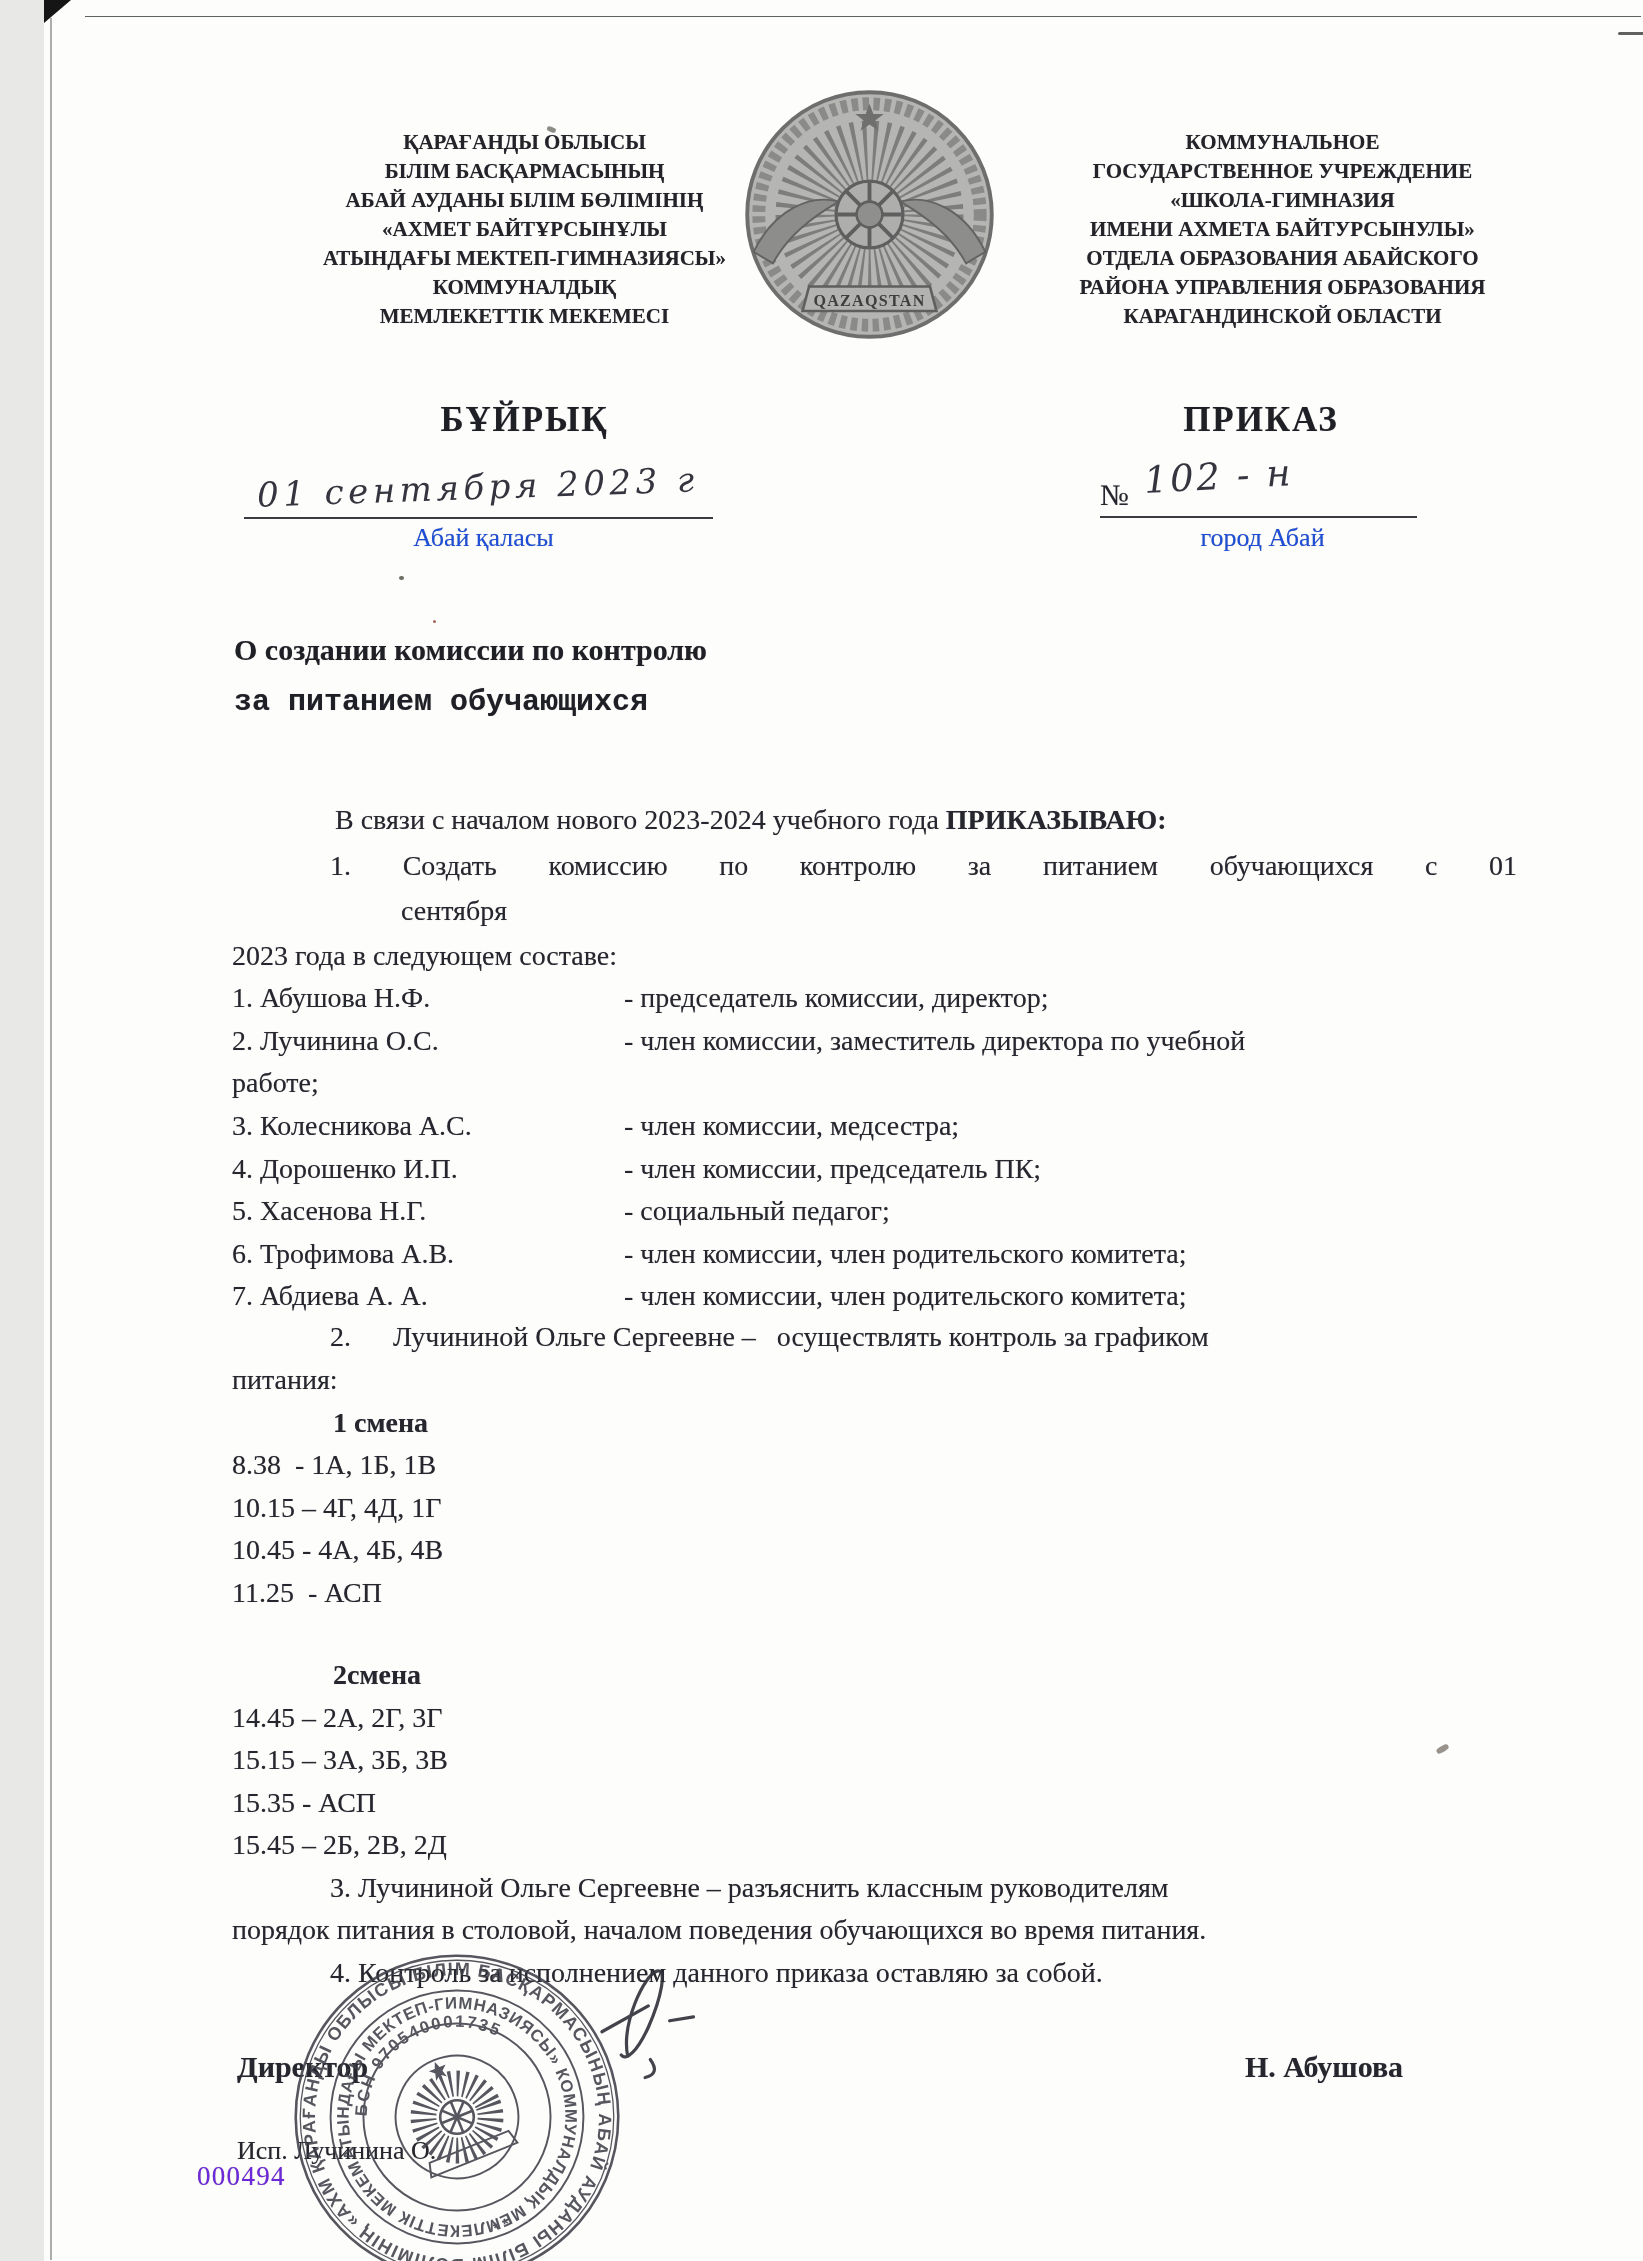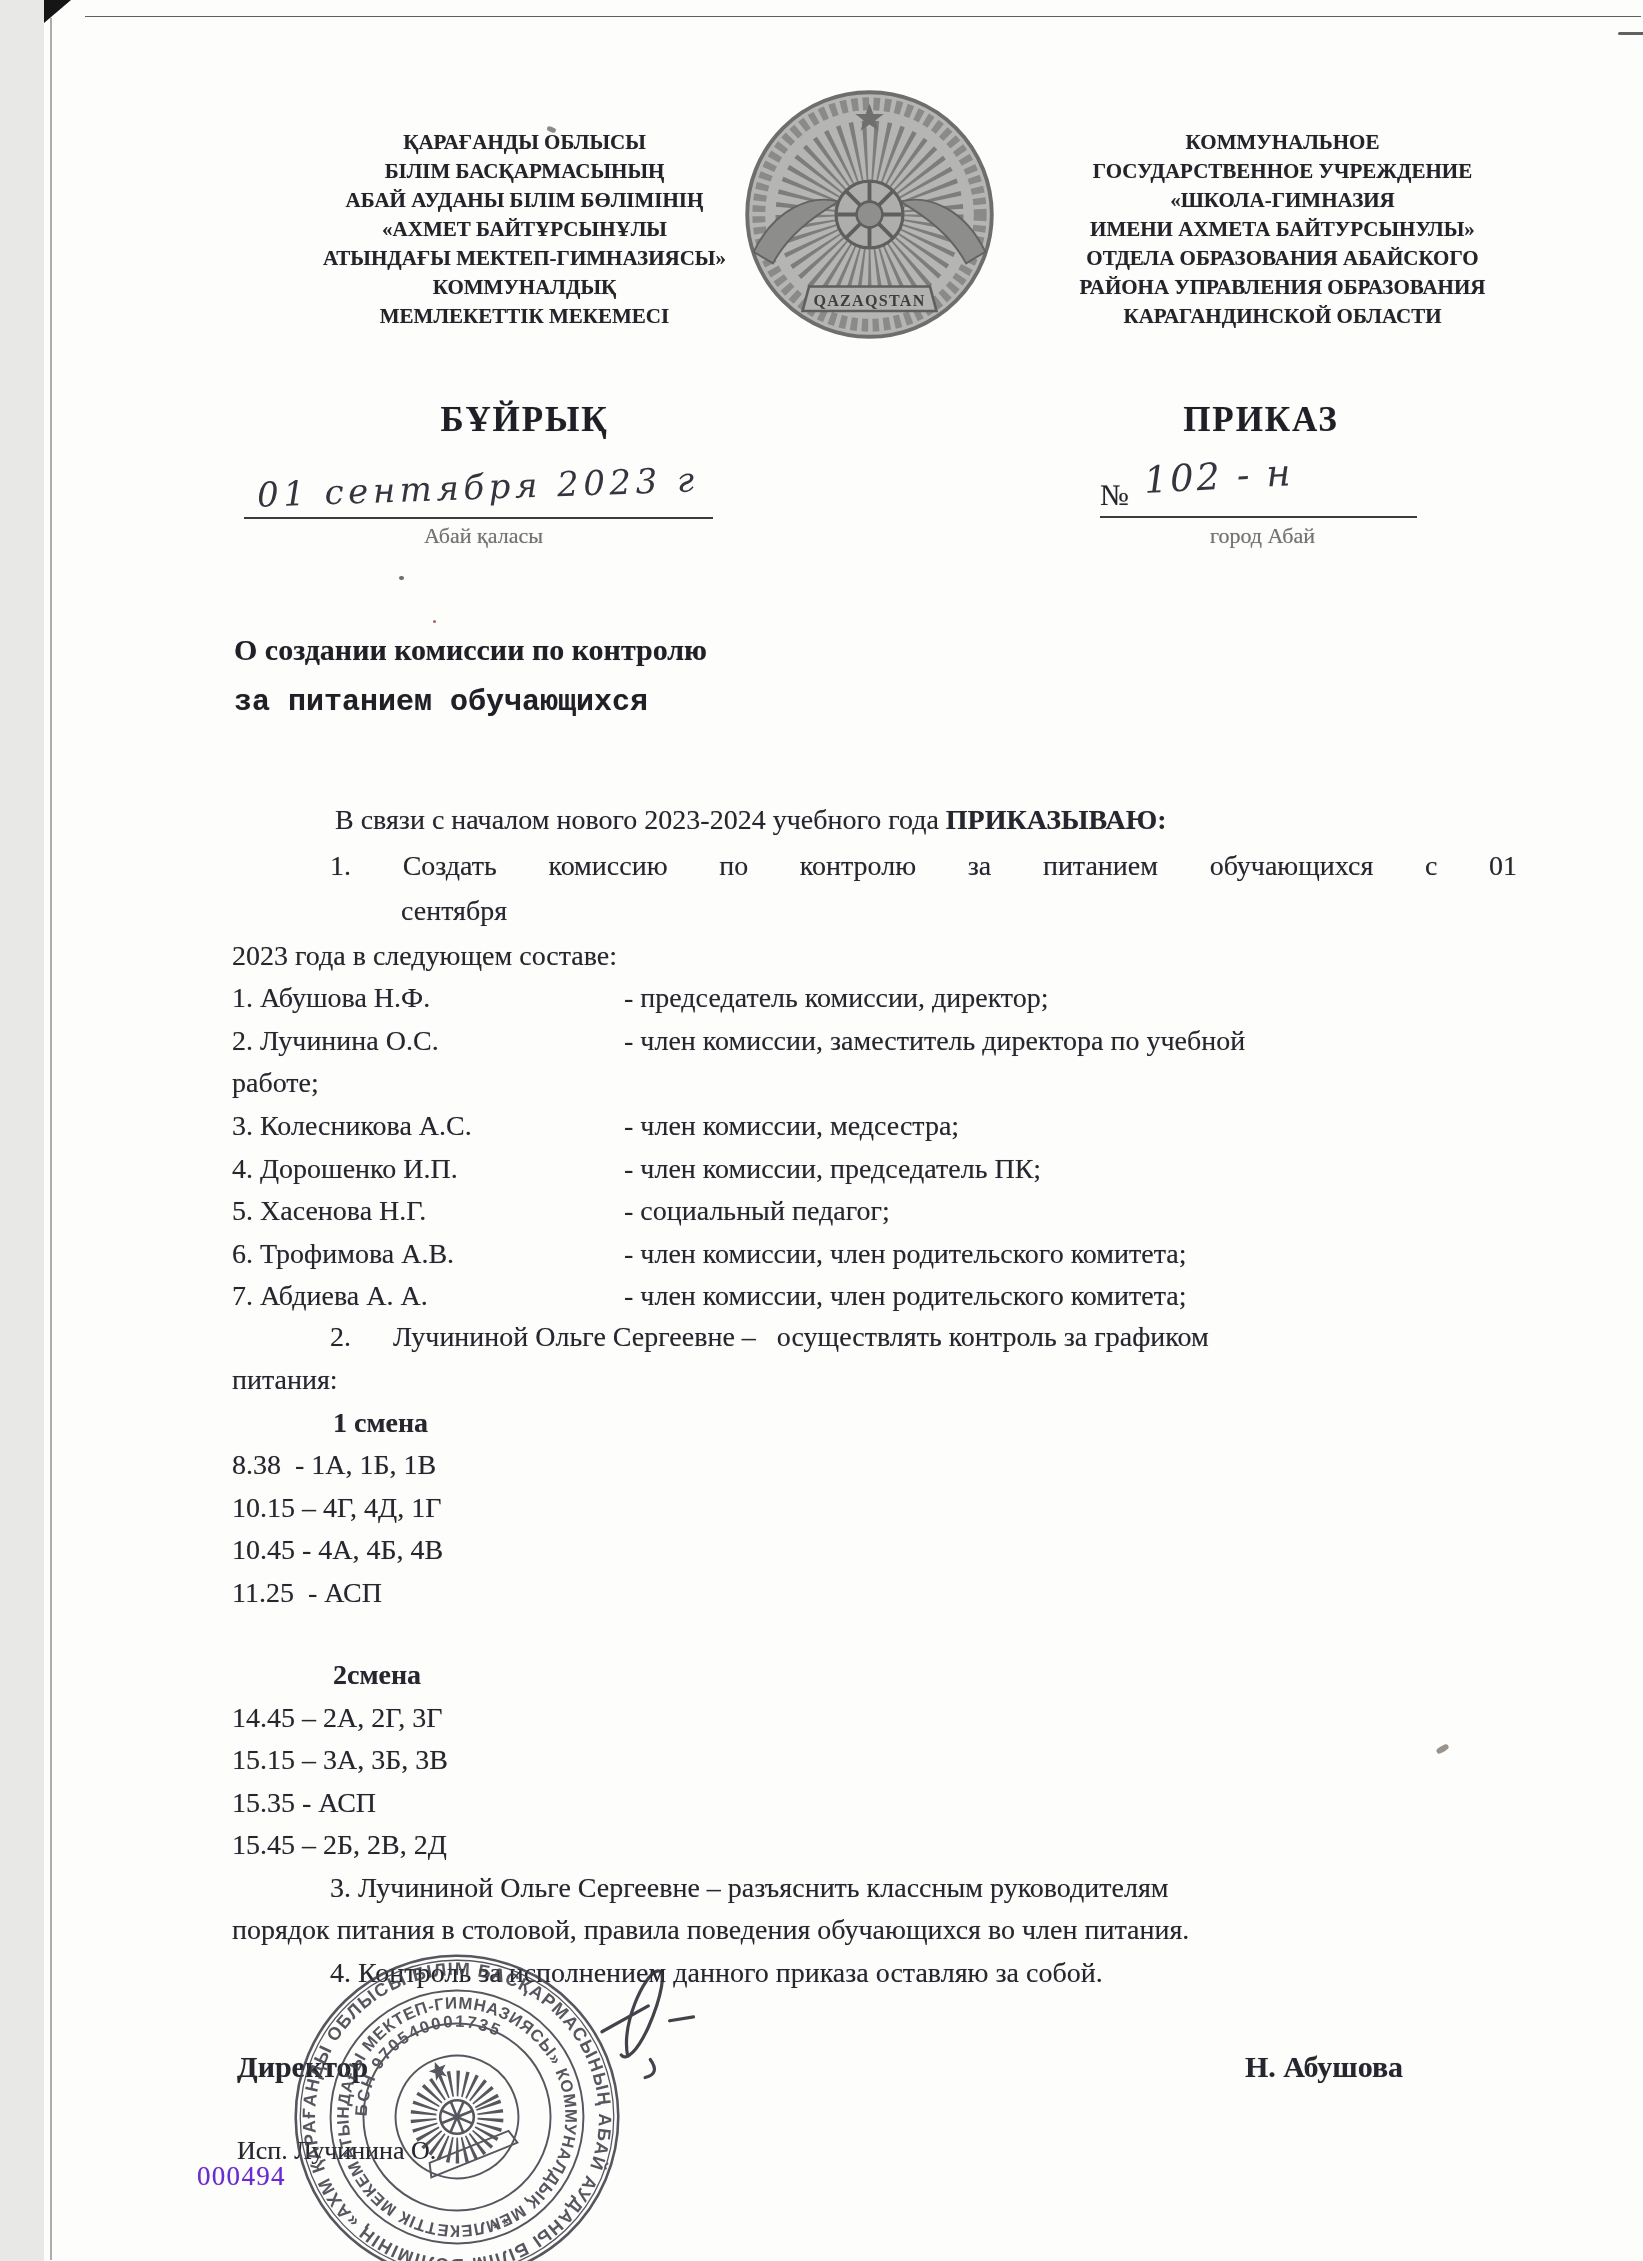--- a/index.html
+++ b/index.html
@@ -29,21 +29,21 @@
   .head-kk{left:255px;top:400px;width:451px;}
   .head-ru{left:1001px;top:400px;width:432px;}
   .script{position:absolute;font-style:italic;color:#35353f;
     font-family:"DejaVu Serif",serif;}
   .hand-date{left:213px;top:467px;font-size:34px;letter-spacing:4.5px;transform:rotate(-2deg);}
   .hand-no{left:1100px;top:455px;font-size:37px;letter-spacing:2.6px;transform:rotate(-3deg);}
   .no-label{position:absolute;left:1056px;top:478px;font-size:30px;color:#26262e;}
   .uline{position:absolute;height:1.9px;background:#3b3b42;}
   .ul-kk{left:200px;top:517px;width:469px;}
   .ul-ru{left:1056px;top:516px;width:317px;}
-  .city{position:absolute;font-size:22px;text-align:center;color:#737373;}
+  .city{position:absolute;font-size:26px;text-align:center;color:#1d4ed8;}
   .city-kk{left:343px;top:523px;width:193px;}
   .city-ru{left:1122px;top:523px;width:193px;}
   
   .subject{position:absolute;left:190px;font-weight:bold;font-size:30px;color:#1f1f26;}
   .bl{position:absolute;left:188px;width:1285px;font-size:28px;white-space:pre;}
   .ind{padding-left:98px;}
   .just{white-space:normal;text-align:justify;text-align-last:justify;}
   .bold{font-weight:bold;}
   .mrow{position:absolute;left:188px;width:1285px;height:39px;font-size:28px;}
   .mname{position:absolute;left:0;top:0;white-space:pre;}
@@ -164,21 +164,21 @@
   <div class="bl txt" style="top:1534px;">10.45 - 4А, 4Б, 4В</div>
   <div class="bl txt" style="top:1577px;">11.25  - АСП</div>
 
   <div class="bl bold txt" style="top:1659px;padding-left:101px;">2смена</div>
   <div class="bl txt" style="top:1702px;">14.45 – 2А, 2Г, 3Г</div>
   <div class="bl txt" style="top:1744px;">15.15 – 3А, 3Б, 3В</div>
   <div class="bl txt" style="top:1787px;">15.35 - АСП</div>
   <div class="bl txt" style="top:1829px;">15.45 – 2Б, 2В, 2Д</div>
 
   <div class="bl ind txt" style="top:1872px;">3. Лучининой Ольге Сергеевне – разъяснить классным руководителям</div>
-  <div class="bl txt" style="top:1914px;">порядок питания в столовой, правила поведения обучающихся во член питания.</div>
+  <div class="bl txt" style="top:1914px;">порядок питания в столовой, началом поведения обучающихся во время питания.</div>
   <div class="bl ind txt" style="top:1957px;">4. Контроль за исполнением данного приказа оставляю за собой.</div>
 
   <div class="sig-label txt">Директор</div>
   <div class="sig-name txt">Н. Абушова</div>
   <div class="executor txt">Исп. Лучинина О.</div>
   <div class="form-no txt">000494</div>
 
   <svg class="signature" width="129" height="142" viewBox="0 0 200 220">
     <g fill="none" stroke="#2f2f38" stroke-width="5" stroke-linecap="round" opacity="0.9">
       <path d="M60,160 C50,110 85,35 105,28 C122,22 112,70 92,115 C75,152 58,168 50,158"></path>

